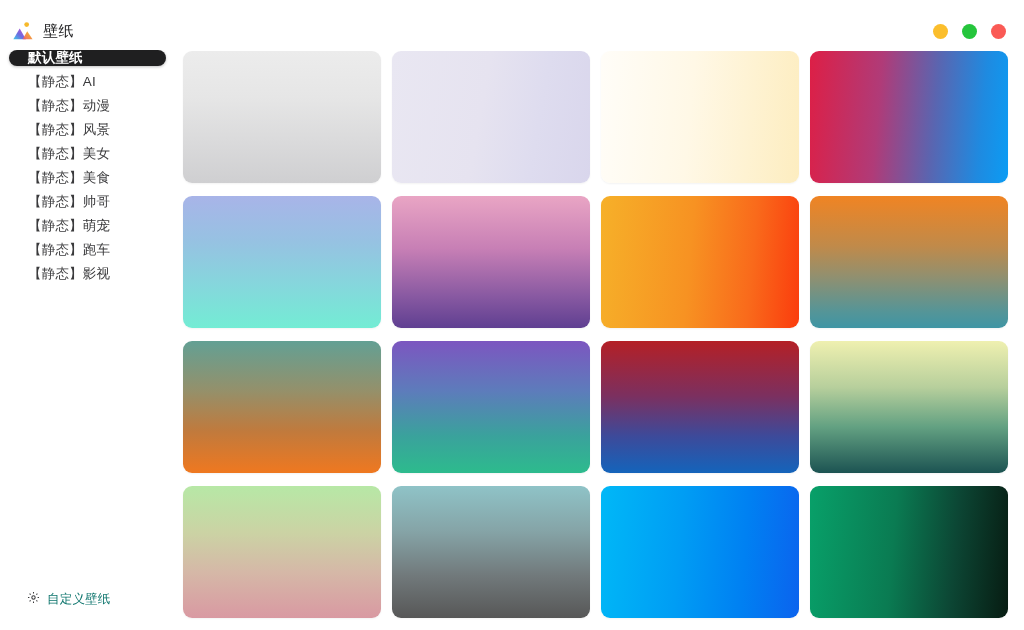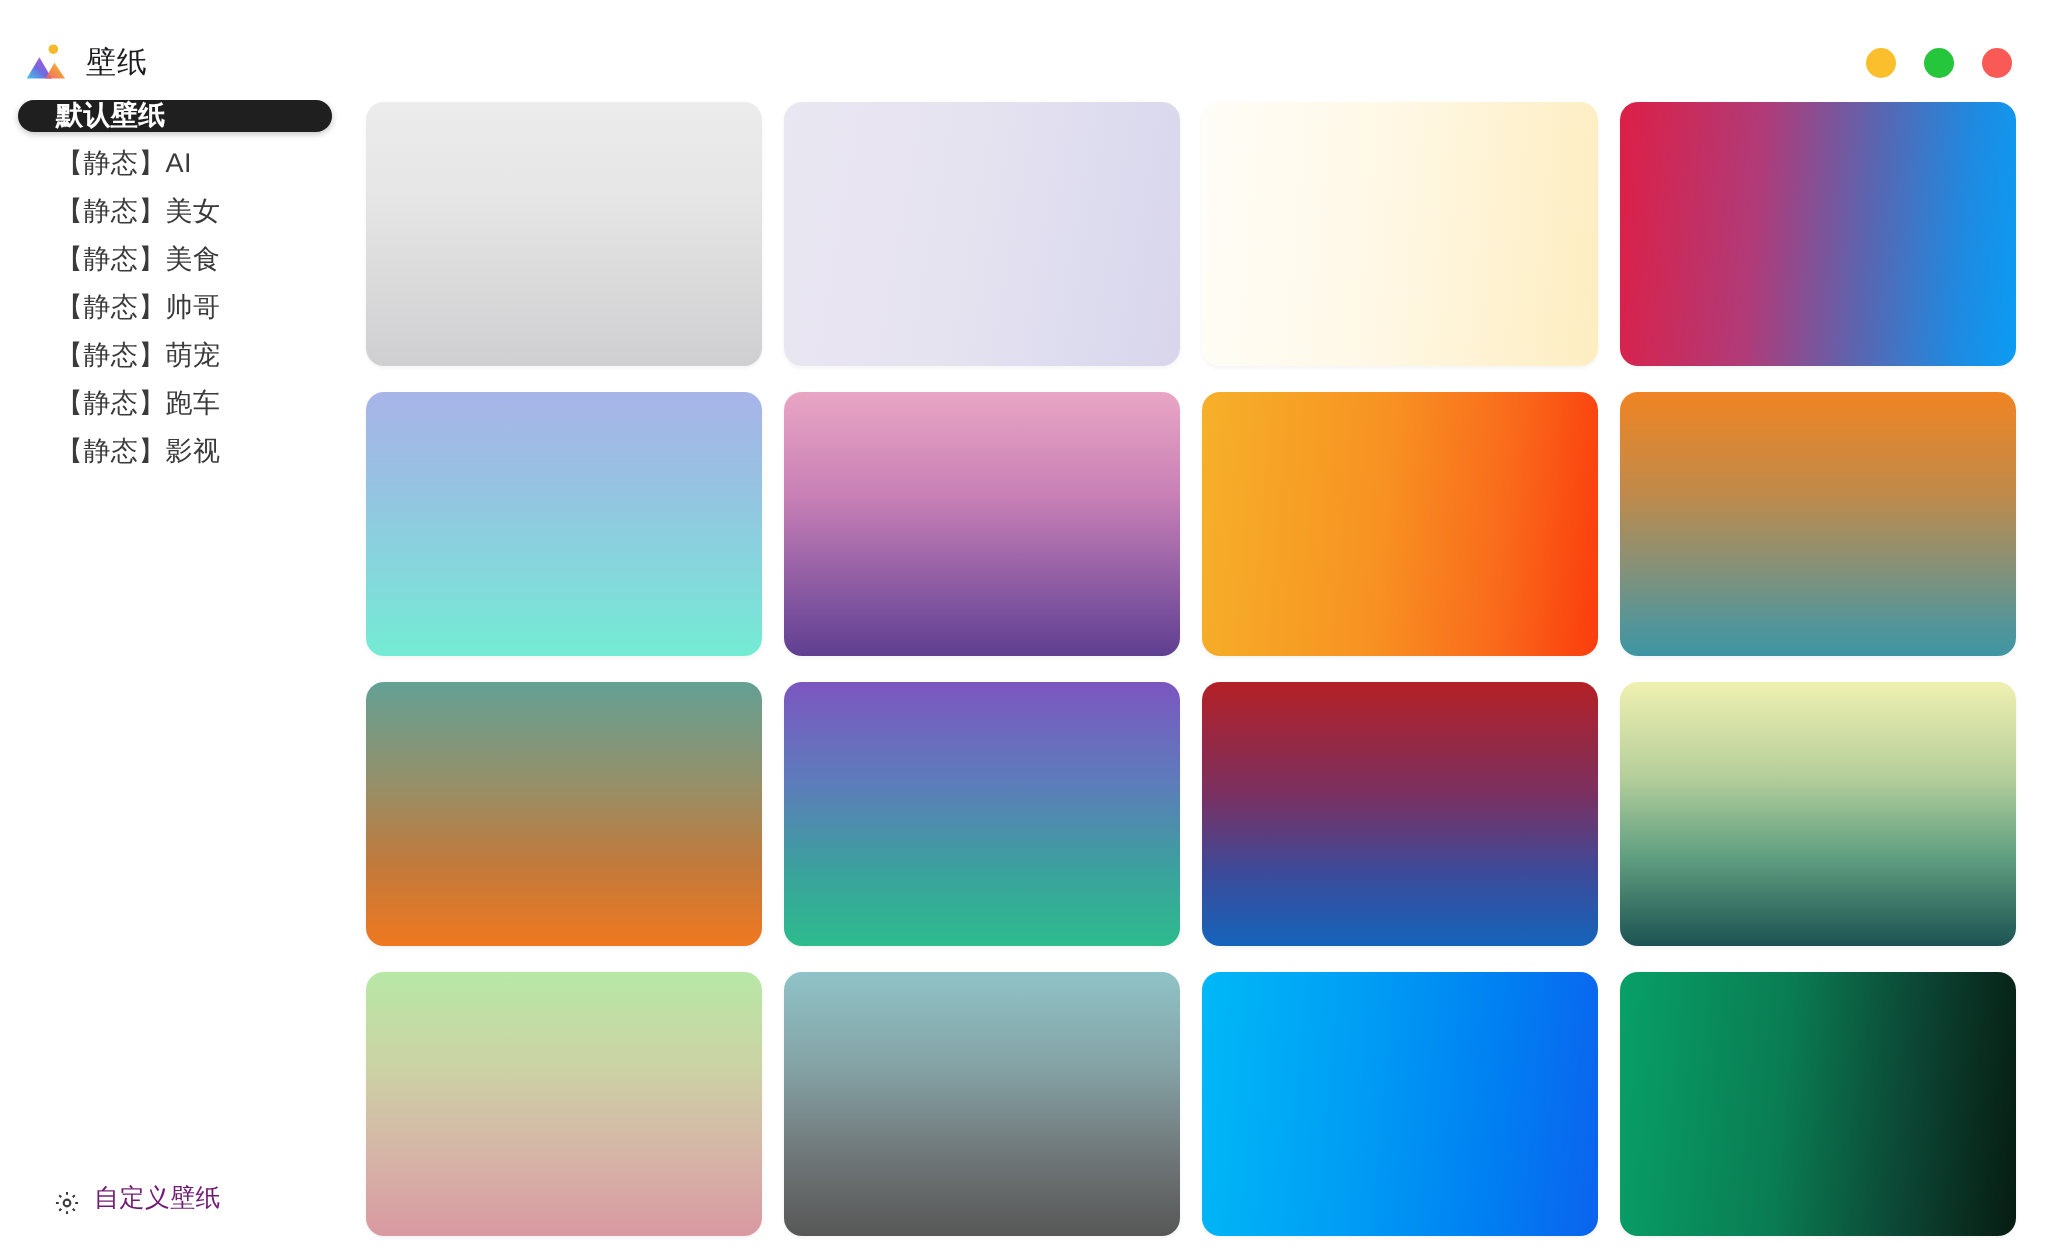--- a/index.html
+++ b/index.html
@@ -100,24 +100,24 @@
   .nav-item.active {
     background: #1f1f20;
     color: #ffffff;
     font-weight: bold;
     box-shadow: 0 1px 3px rgba(0,0,0,.25);
   }
   .sidebar-footer {
     flex: 0 0 auto;
     padding: 0 0 22px 27px;
     display: flex;
-    align-items: flex-end;
+    align-items: flex-start;
     gap: 7px;
     font-size: 12.5px;
-    color: #701a75;
+    color: #0f766e;
     cursor: pointer;
     letter-spacing: .2px;
   }
   .gear-icon { width: 13px; height: 13px; display:block; flex:0 0 13px; }
 
   
   .content {
     flex: 1 1 auto;
     min-width: 0;
     overflow: hidden;
@@ -177,20 +177,26 @@
 
     <nav class="sidebar">
       <ul class="nav-list">
           <li class="nav-item active">
             <span>默认壁纸</span>
           </li>
           <li class="nav-item">
             <span>【静态】AI</span>
           </li>
           <li class="nav-item">
+            <span>【静态】动漫</span>
+          </li>
+          <li class="nav-item">
+            <span>【静态】风景</span>
+          </li>
+          <li class="nav-item">
             <span>【静态】美女</span>
           </li>
           <li class="nav-item">
             <span>【静态】美食</span>
           </li>
           <li class="nav-item">
             <span>【静态】帅哥</span>
           </li>
           <li class="nav-item">
             <span>【静态】萌宠</span>

